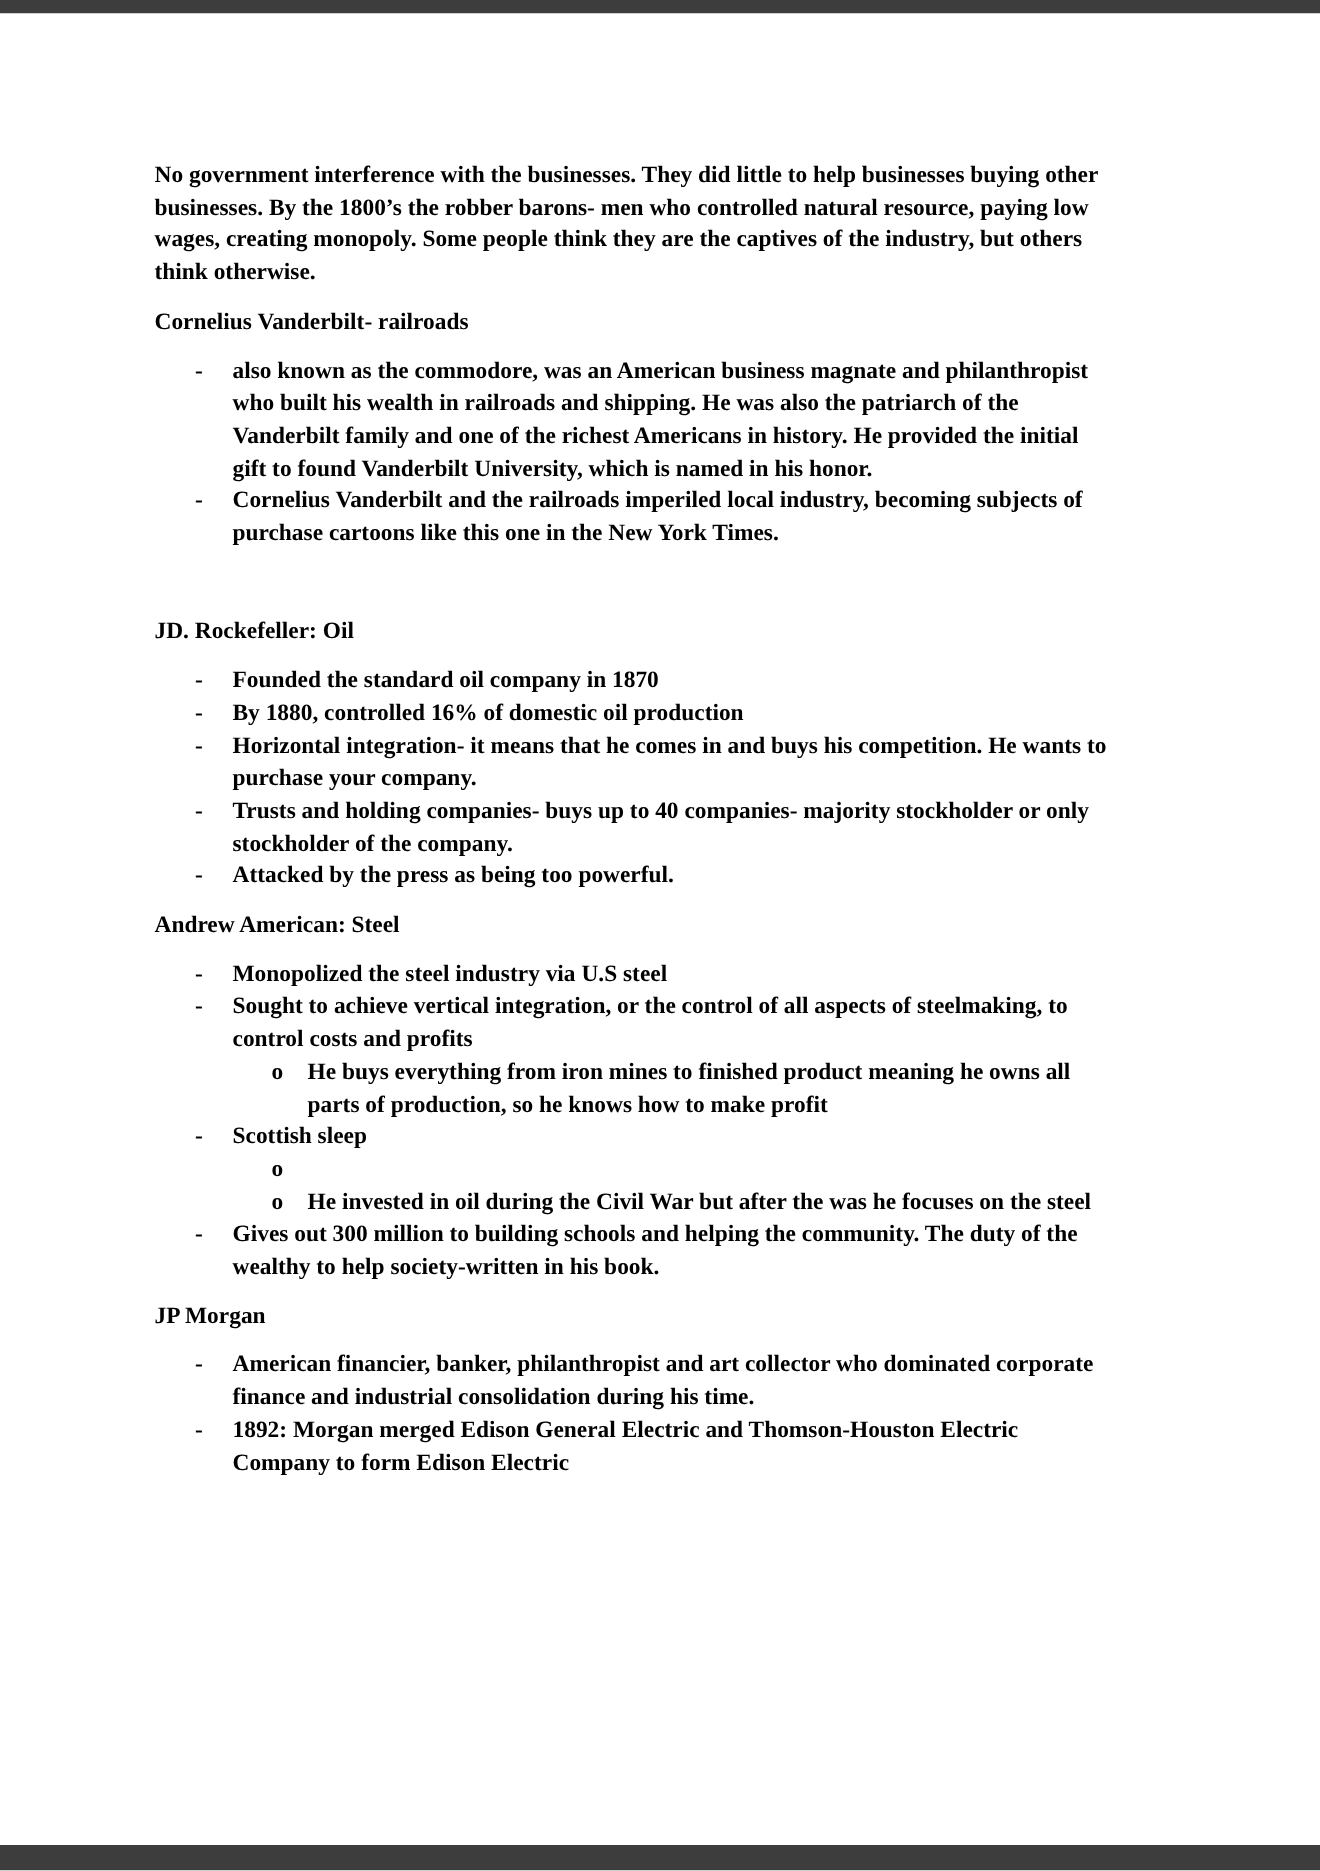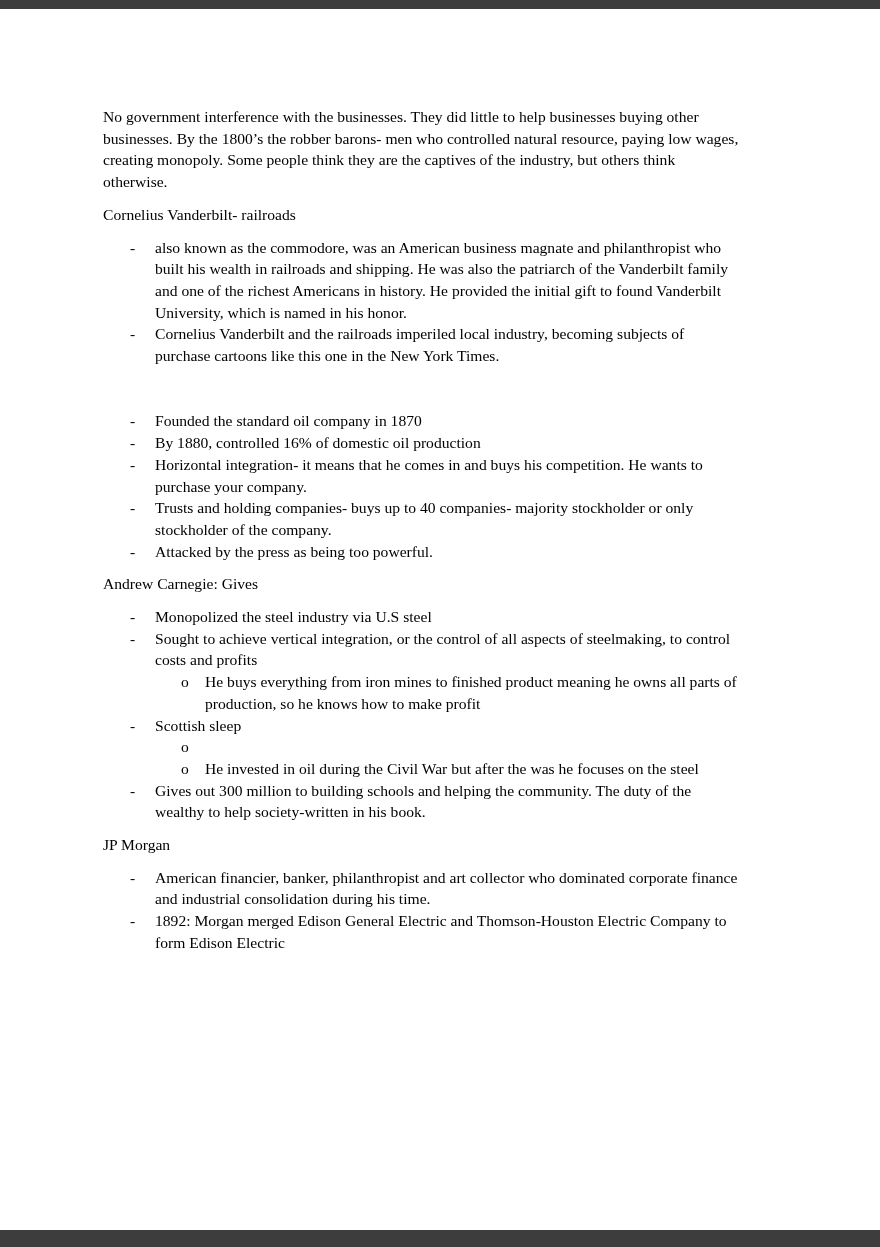--- a/index.html
+++ b/index.html
@@ -22,20 +22,21 @@
     background:var(--letterbox);
   }
   .letterbox.top{height:9px;}
   .letterbox.bottom{height:17px;}
   .paper{
     width:880px;
     height:1221px;
     background:var(--paper);
     padding-top:97px;
     overflow:hidden;
+    font-weight:bold;
   }
   .doc{
     margin-left:103px;
     width:636px;
     font-size:15.6px;
     line-height:21.7px;
     color:var(--ink);
   }
   .block{margin:0;}
   .p{margin-bottom:11px; white-space:pre-wrap;}
@@ -57,41 +58,42 @@
       <div class="block p">Cornelius Vanderbilt- railroads</div>
       <div class="block li1">
         <span class="marker">-</span>
         <span class="li-text">also known as the commodore, was an American business magnate and philanthropist who built his wealth in railroads and shipping. He was also the patriarch of the Vanderbilt family and one of the richest Americans in history. He provided the initial gift to found Vanderbilt University, which is named in his honor.</span>
       </div>
       <div class="block li1 end-of-list">
         <span class="marker">-</span>
         <span class="li-text">Cornelius Vanderbilt and the railroads imperiled local industry, becoming subjects of purchase cartoons like this one in the New York Times.</span>
       </div>
       <div class="block blank"></div>
+      <div class="block p">JD. Rockefeller: Oil</div>
       <div class="block li1">
         <span class="marker">-</span>
         <span class="li-text">Founded the standard oil company in 1870</span>
       </div>
       <div class="block li1">
         <span class="marker">-</span>
         <span class="li-text">By 1880, controlled 16% of domestic oil production</span>
       </div>
       <div class="block li1">
         <span class="marker">-</span>
         <span class="li-text">Horizontal integration- it means that he comes in and buys his competition. He wants to purchase your company.</span>
       </div>
       <div class="block li1">
         <span class="marker">-</span>
         <span class="li-text">Trusts and holding companies- buys up to 40 companies- majority stockholder or only stockholder of the company.</span>
       </div>
       <div class="block li1 end-of-list">
         <span class="marker">-</span>
         <span class="li-text">Attacked by the press as being too powerful.</span>
       </div>
-      <div class="block p">Andrew Carnegie: Gives</div>
+      <div class="block p">Andrew American: Steel</div>
       <div class="block li1">
         <span class="marker">-</span>
         <span class="li-text">Monopolized the steel industry via U.S steel</span>
       </div>
       <div class="block li1">
         <span class="marker">-</span>
         <span class="li-text">Sought to achieve vertical integration, or the control of all aspects of steelmaking, to control costs and profits</span>
       </div>
       <div class="block li2">
         <span class="marker">o</span>

